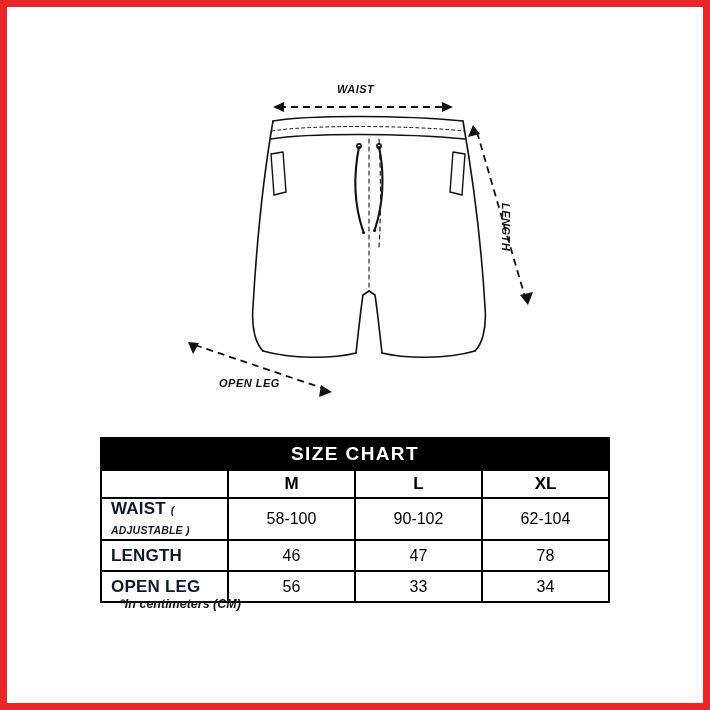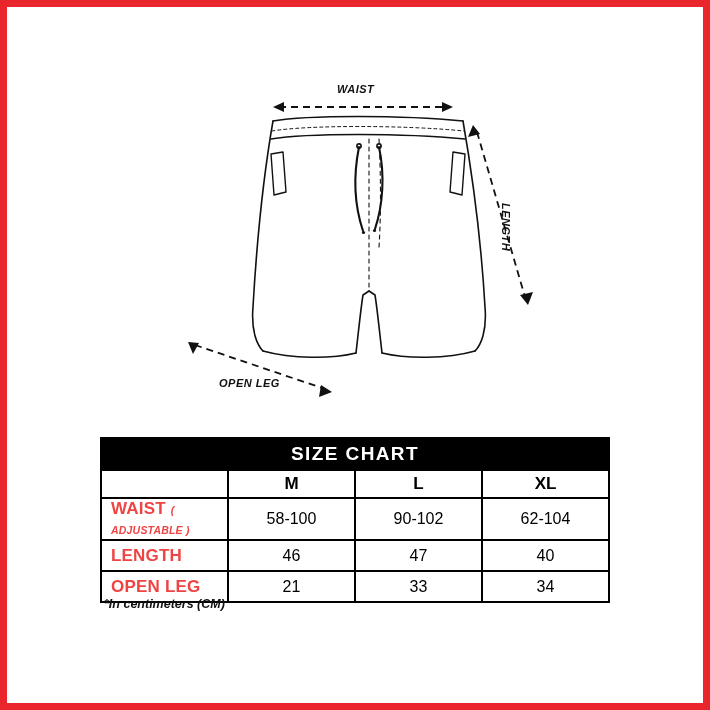--- a/index.html
+++ b/index.html
@@ -94,21 +94,21 @@
     line-height: 30px;
     font-family: "Liberation Sans", sans-serif;
   }
   .row-head {
     text-align: left;
     padding-left: 9px !important;
     font-weight: bold;
     font-size: 17px;
     height: 29px;
     letter-spacing: 0.2px;
-    color: #ef4444;
+    color: #0f172a;
   }
   .row-head .sub {
     font-size: 10.5px;
     font-weight: bold;
     font-style: italic;
     letter-spacing: 0.2px;
   }
   .col-head {
     text-align: center;
     font-weight: bold;
@@ -128,21 +128,21 @@
   .notes {
     position: absolute;
     left: 104px;
     top: 596px;
     font-size: 12.5px;
     font-weight: bold;
     font-style: italic;
     line-height: 1.35;
     color: #111;
   }
-  .notes div { white-space: nowrap; }
+  .notes div { white-space: nowrap; margin-left: 16px; }
 </style>
 </head>
 <body>
 
 <div id="page">
 
   <div class="inner-white"></div>
 
   <div class="illus">
     <svg width="696" height="420" viewBox="0 0 696 420">
@@ -222,25 +222,25 @@
         <tr>
           <td class="row-head"><span>WAIST</span> <span class="sub">( ADJUSTABLE )</span></td>
           <td class="val">58-100</td>
           <td class="val">90-102</td>
           <td class="val">62-104</td>
         </tr>
         <tr>
           <td class="row-head"><span>LENGTH</span></td>
           <td class="val">46</td>
           <td class="val">47</td>
-          <td class="val">40</td>
+          <td class="val">78</td>
         </tr>
         <tr>
           <td class="row-head"><span>OPEN LEG</span></td>
-          <td class="val">21</td>
+          <td class="val">56</td>
           <td class="val">33</td>
           <td class="val">34</td>
         </tr>
       </tbody>
     </table>
   </div>
 
   <div class="notes">
     <div>*In centimeters (CM)</div>
   </div>

